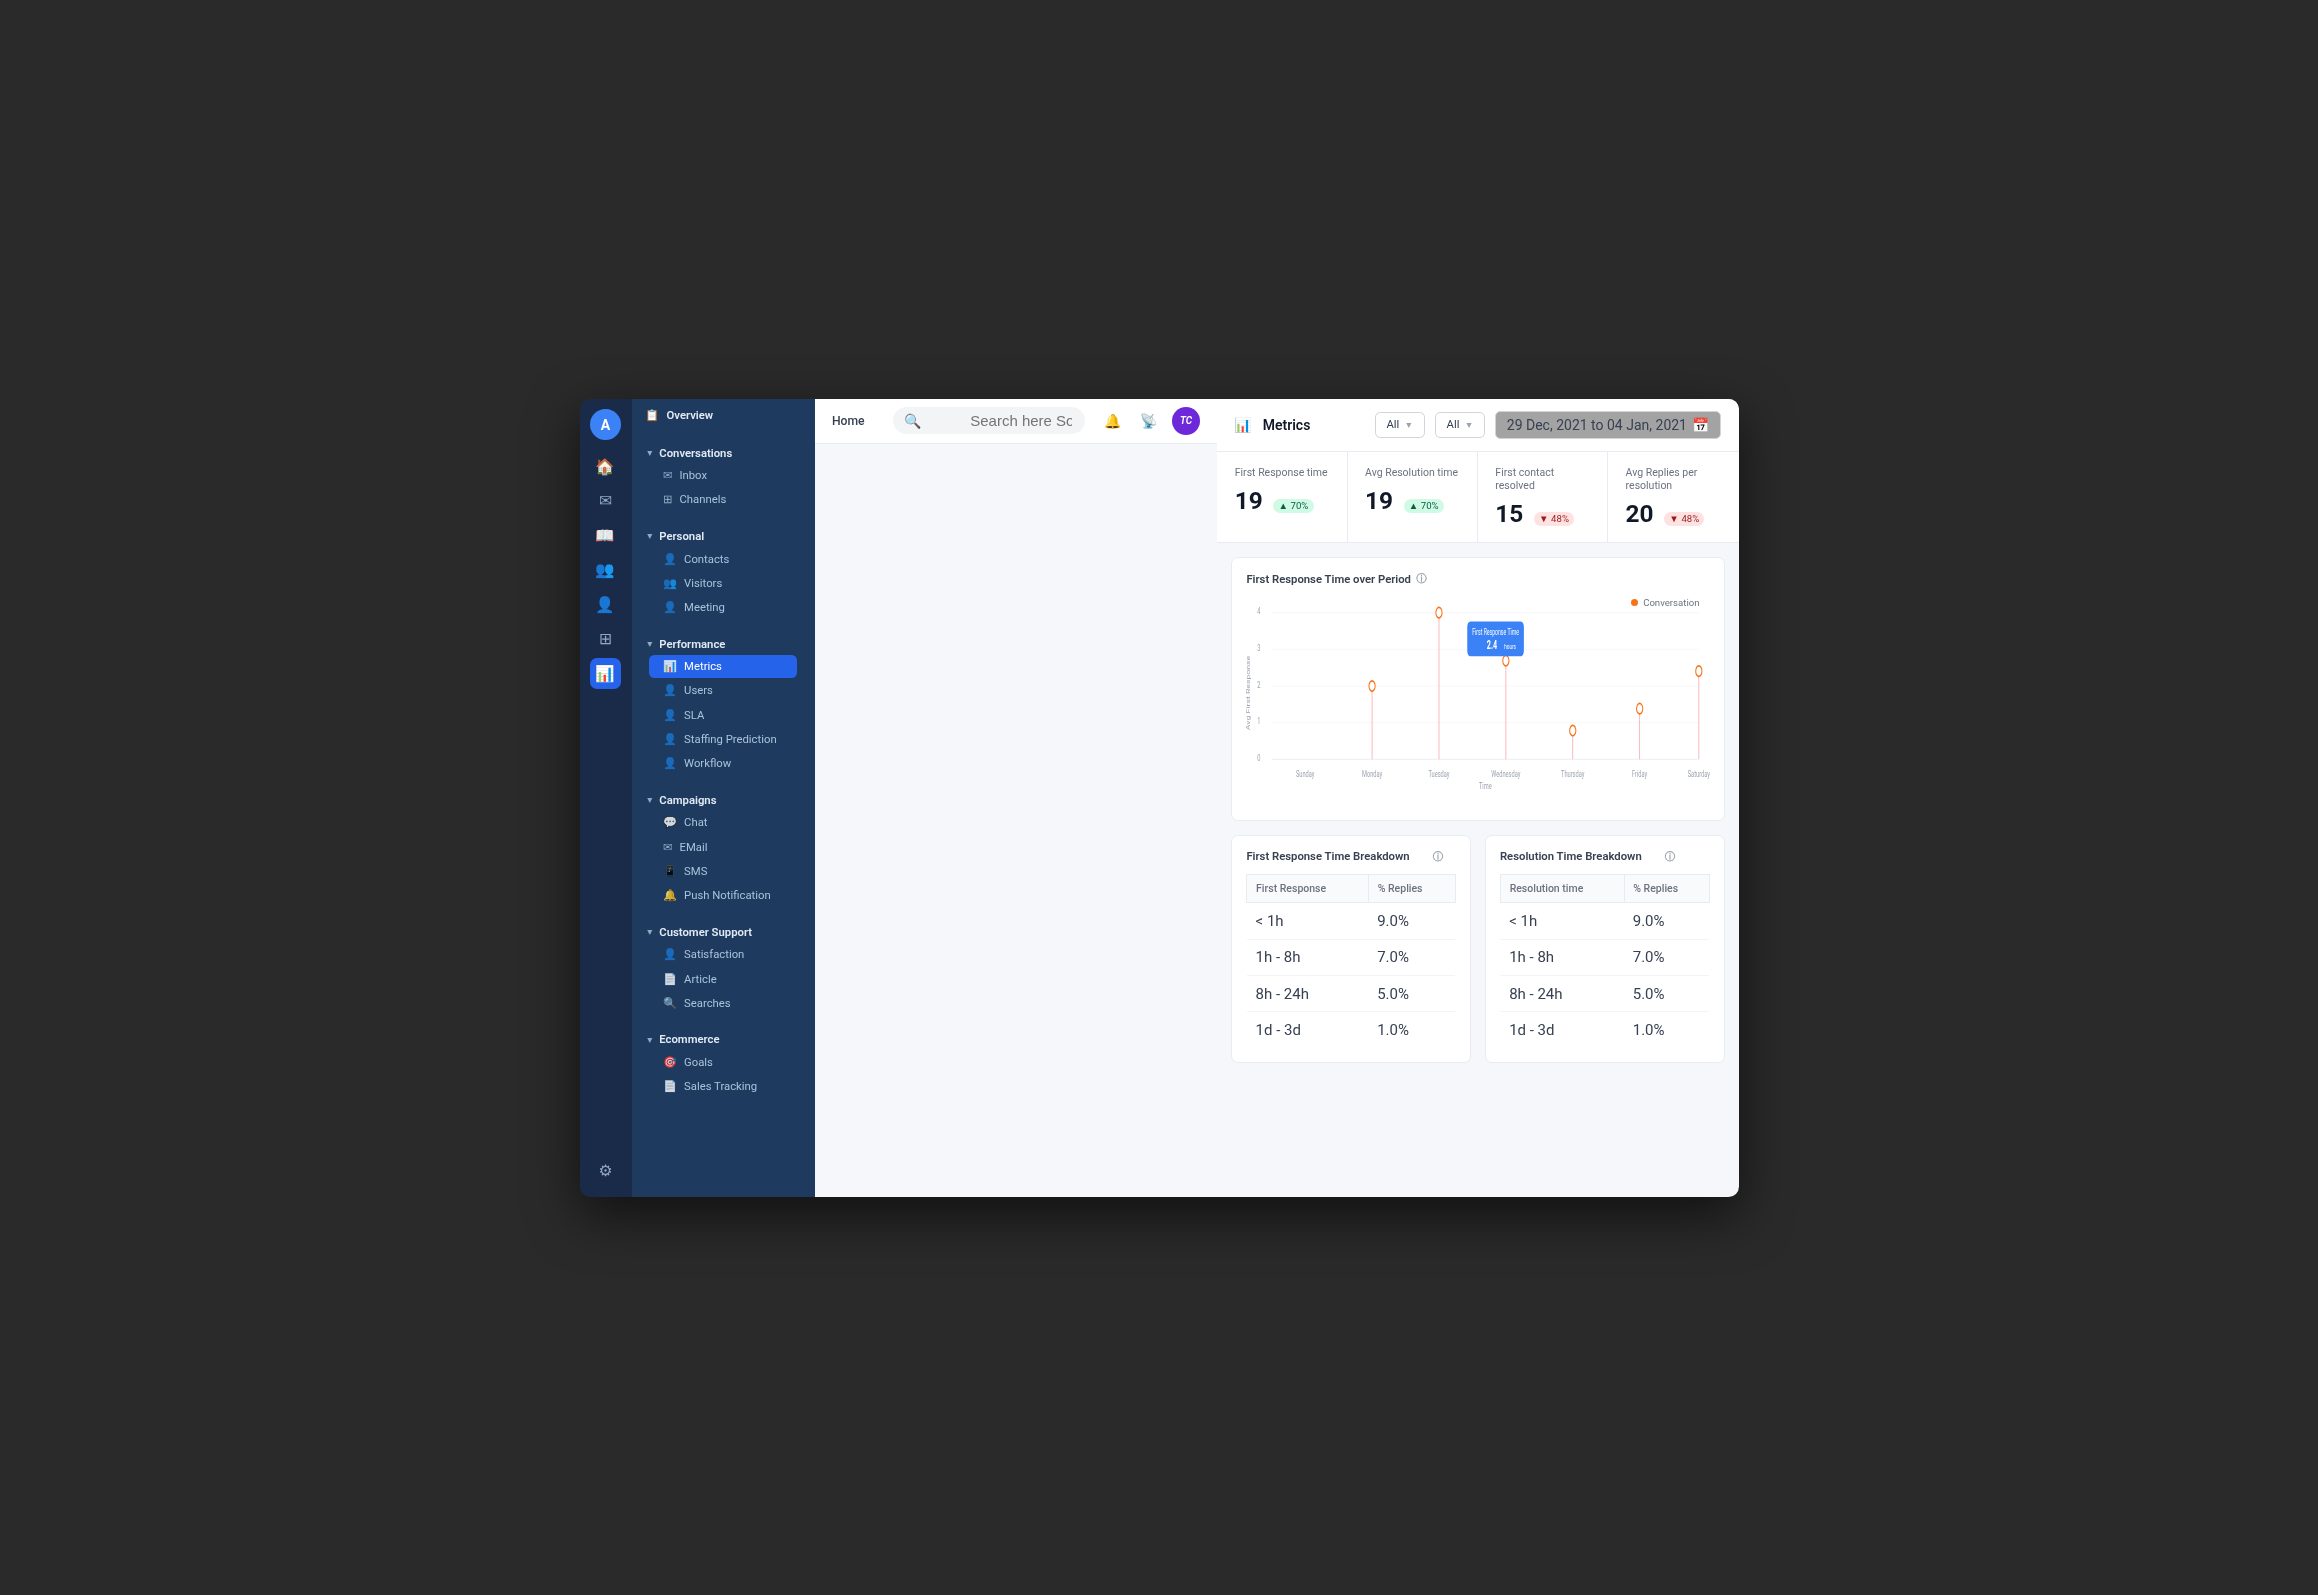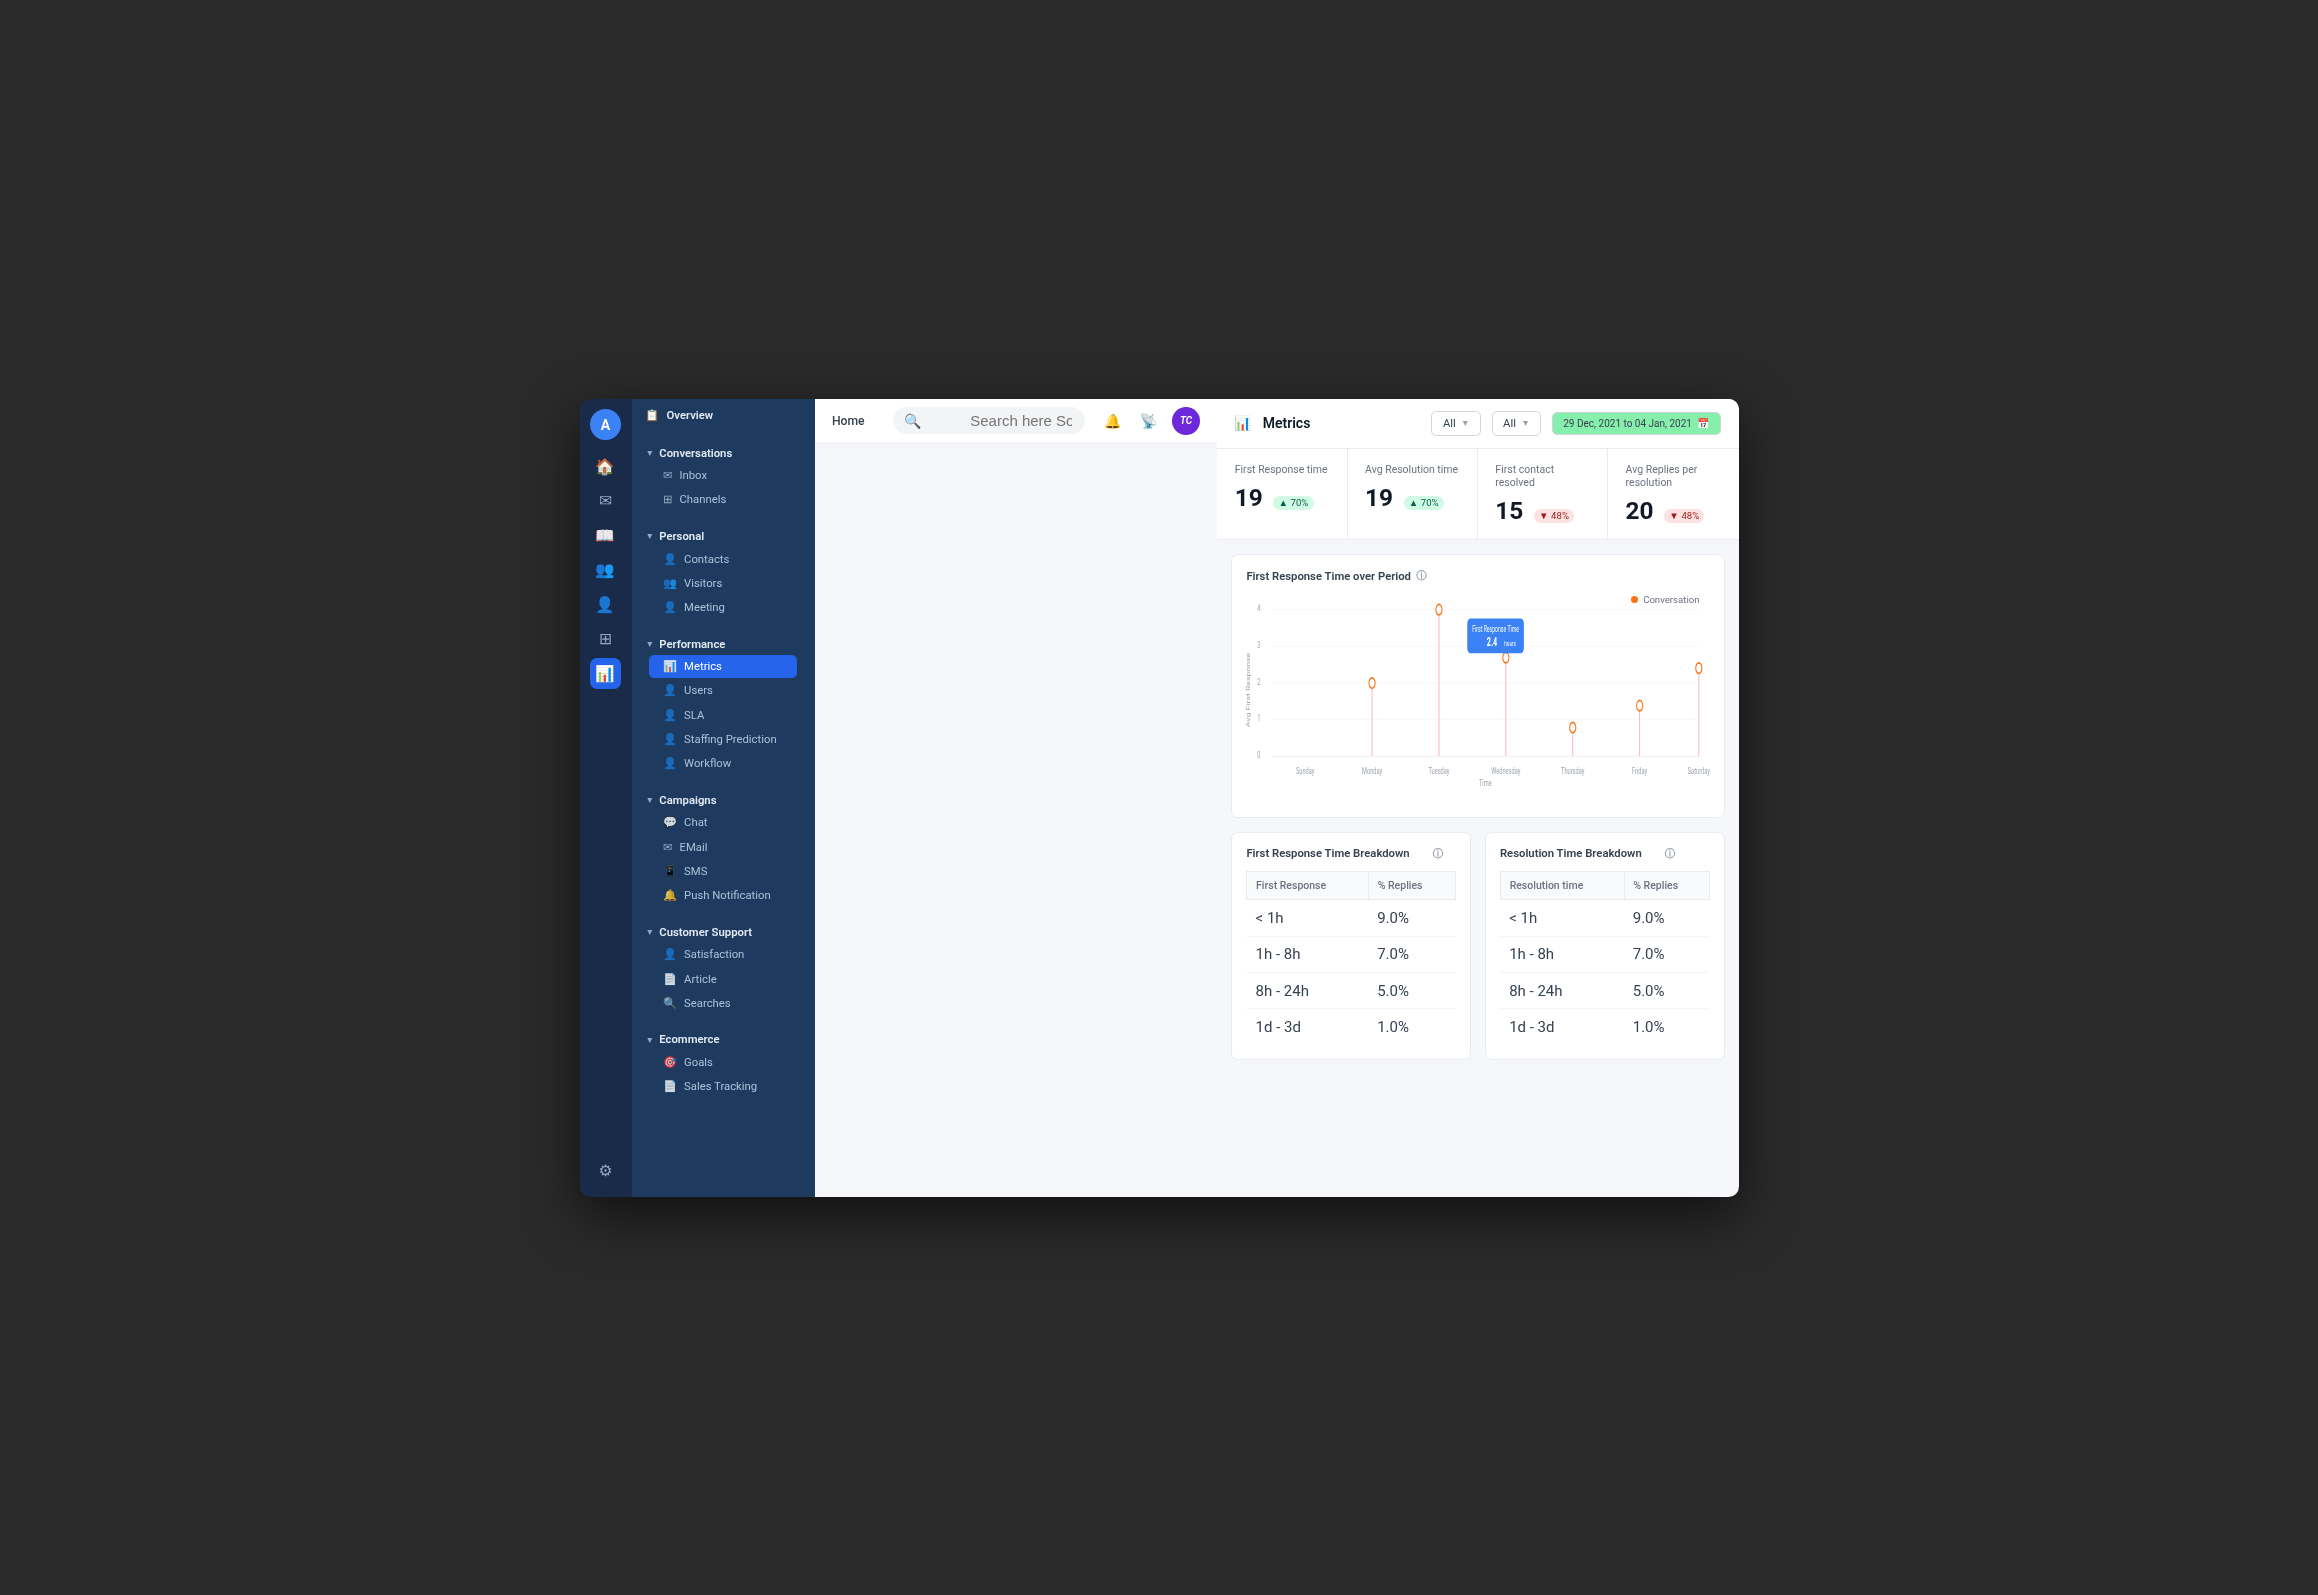--- a/index.html
+++ b/index.html
@@ -231,23 +231,23 @@
       cursor: pointer;
     }
     .dropdown-btn .caret { font-size: 8.7px; color: #9ca3af; }
     .date-btn {
       display: flex;
       align-items: center;
       gap: 5.2px;
       padding: 5.2px 10.5px;
       border: 0.9px solid #d1d5db;
       border-radius: 5.2px;
-      font-size: 10px;
+      font-size: 14px;
       color: #374151;
-      background: #86efac;
+      background: #a3a3a3;
       cursor: pointer;
     }
 
     
     .stats-row {
       display: grid;
       grid-template-columns: repeat(4, 1fr);
       gap: 0;
       border-bottom: 0.9px solid #e8ecf0;
     }

